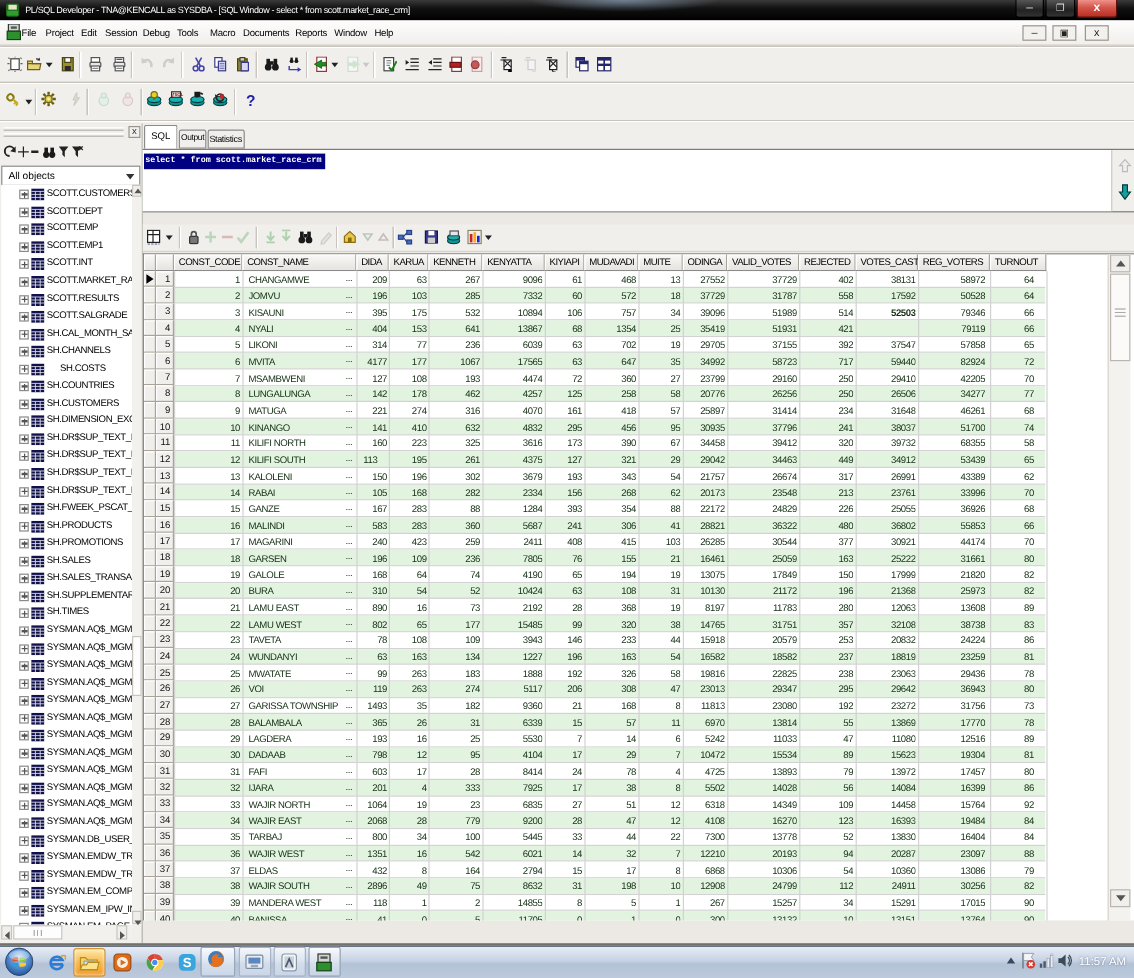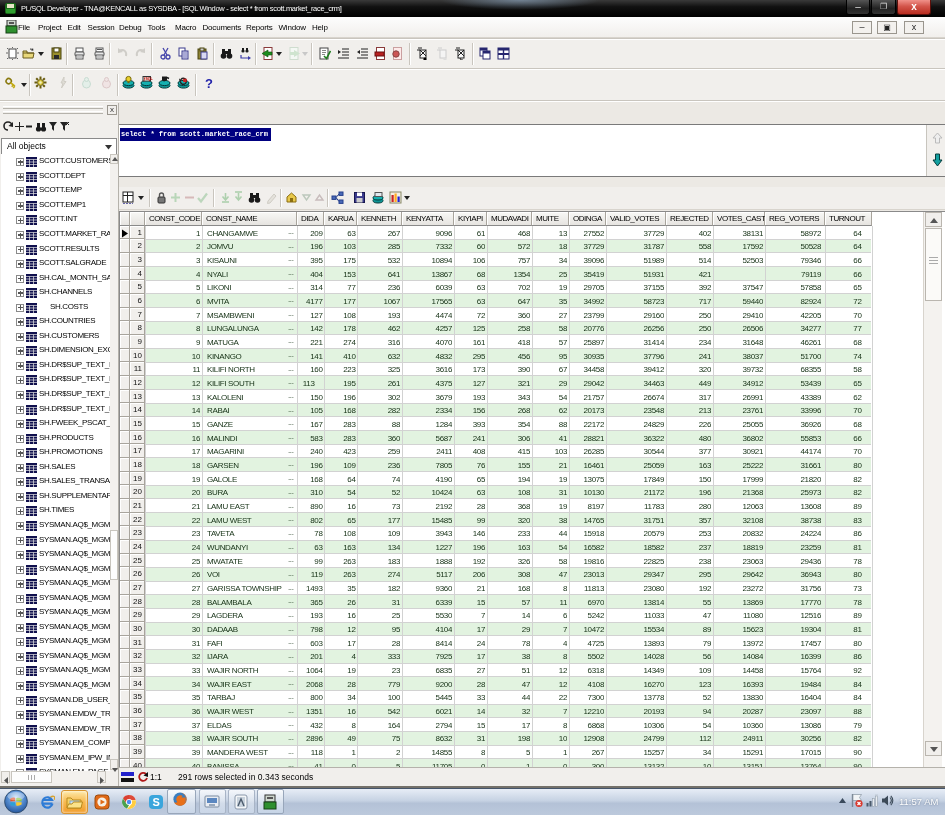--- a/index.html
+++ b/index.html
@@ -1022,20 +1022,25 @@
             <path d="M2 5.5 L6 2 L6 9 Z" fill="#555"></path>
           </svg></div>
         <div class="abs" style="left:10px;top:0;width:41px;height:12px;background:#fdfdfd;border:1px solid #c8c5be;">
           <div style="margin:3px auto;width:7px;height:5px;border-left:1px solid #aaa;border-right:1px solid #aaa;background:linear-gradient(90deg,transparent 2px,#aaa 2px,#aaa 3px,transparent 3px);"></div>
         </div>
         <div class="abs" style="left:96px;top:0;width:9px;height:12px;background:#f1efec;border:1px solid #c8c5be;"><svg width="8" height="11" viewBox="0 0 8 11">
             <path d="M6 5.5 L2 2 L2 9 Z" fill="#555"></path>
           </svg></div>
       </div>
     </div>
+    <div class="abs" style="left:119px;top:103px;width:826px;height:21px;background:#f1efec;">
+      <div class="abs" style="left:1px;top:1px;width:28px;height:20px;background:#fff;border:1px solid #8a8a8a;border-bottom:none;border-radius:2px 2px 0 0;font-size:8px;color:#000;text-align:center;line-height:18px;">SQL</div>
+      <div class="abs" style="left:30px;top:5px;width:23px;height:16px;background:#f1efec;border:1px solid #8a8a8a;border-radius:2px 2px 0 0;font-size:7px;letter-spacing:-0.3px;color:#000;text-align:center;line-height:14px;overflow:hidden;">Output</div>
+      <div class="abs" style="left:53.5px;top:5px;width:31px;height:16px;background:#f1efec;border:1px solid #8a8a8a;border-radius:2px 2px 0 0;font-size:7.5px;letter-spacing:-0.3px;color:#000;text-align:center;line-height:14px;">Statistics</div>
+    </div>
     <div class="abs" style="left:119px;top:124px;width:826px;height:53px;background:#f1efec;border-top:1px solid #7a7a7a;border-bottom:1px solid #7a7a7a;">
       <div class="abs" style="left:0;top:0;width:808px;height:51px;background:#fff;border-right:1px solid #c8c5be;"></div>
       <div class="abs" style="left:1px;top:3px;width:151px;height:13px;background:#000080;"></div>
       <span class="abs" style="left:2px;top:5px;font-family:'Liberation Mono',monospace;font-size:7px;font-weight:bold;color:#fff;white-space:pre;">select * from scott.market_race_crm</span>
       <svg class="abs" style="left:812px;top:7px" width="13" height="13" viewBox="0 0 13 13">
         <path d="M6.5 1 L11 6 L8.5 6 L8.5 11 L4.5 11 L4.5 6 L2 6 Z" fill="#eee" stroke="#bbb"></path>
       </svg>
       <svg class="abs" style="left:812px;top:28px" width="13" height="14" viewBox="0 0 13 14">
         <path d="M6.5 13 L11 7 L8.5 7 L8.5 1 L4.5 1 L4.5 7 L2 7 Z" fill="#12a0a0" stroke="#063c3c"></path>
       </svg>
@@ -1208,21 +1213,21 @@
         <span class="num" style="left:178px;width:24.5px;">395</span>
         <span class="num" style="left:205px;width:30.5px;">175</span>
         <span class="num" style="left:238px;width:42px;">532</span>
         <span class="num" style="left:283px;width:49px;">10894</span>
         <span class="num" style="left:335px;width:30px;">106</span>
         <span class="num" style="left:368px;width:42px;">757</span>
         <span class="num" style="left:413px;width:34px;">34</span>
         <span class="num" style="left:450px;width:34px;">39096</span>
         <span class="num" style="left:487px;width:57px;">51989</span>
         <span class="num" style="left:547px;width:44px;">514</span>
-        <span class="num" style="left:594px;width:49px;">52503</span>
+        <span class="num" style="left:594px;width:49px;font-weight:bold;">52503</span>
         <span class="num" style="left:646px;width:55px;">79346</span>
         <span class="num" style="left:706px;width:35.5px;">66</span>
       </div>
       <div class="gr gg" style="top:55.03px;">
         <div class="mk"></div>
         <div class="rn">4</div>
         <span class="num" style="left:26px;width:54px;">4</span>
         <span style="left:87px;width:80px;">NYALI</span>
         <span class="dots" style="left:168px;width:10px;top:-1px;">...</span>
         <span class="num" style="left:178px;width:24.5px;">404</span>
@@ -1979,30 +1984,20 @@
         <div class="abs" style="left:1px;top:0;width:17px;height:15px;background:#f1efec;border:1px solid #bab6af;text-align:center;"><svg width="10" height="12" viewBox="0 0 10 12">
             <path d="M5 3 L9 8 L1 8 Z" fill="#555"></path>
           </svg></div>
         <div class="abs" style="left:1px;top:16px;width:17px;height:73px;background:#fbfaf8;border:1px solid #bab6af;">
           <div style="margin:28px auto 0;width:9px;height:7px;border-top:1px solid #aaa;border-bottom:1px solid #aaa;background:linear-gradient(transparent 2px,#aaa 2px,#aaa 3px,transparent 3px);"></div>
         </div>
         <div class="abs" style="left:1px;top:529px;width:17px;height:15px;background:#f1efec;border:1px solid #bab6af;text-align:center;"><svg width="10" height="13" viewBox="0 0 10 13">
             <path d="M5 9 L9 4 L1 4 Z" fill="#555"></path>
           </svg></div>
       </div>
-    </div>
-    <div class="abs" style="left:119px;top:767px;width:826px;height:19px;background:#f1efec;border-top:1px solid #b5b2ab;">
-      <div class="abs" style="left:2px;top:4px;width:13px;height:4px;background:#2222cc;"></div>
-      <div class="abs" style="left:2px;top:10px;width:13px;height:4px;background:#111;"></div>
-      <svg class="abs" style="left:18px;top:3px" width="12" height="12" viewBox="0 0 12 12">
-        <path d="M9 3 A4 4 0 1 0 10 7" stroke="#b01818" stroke-width="1.8" fill="none"></path>
-        <path d="M11 1 L11 6 L6.5 4.5 Z" fill="#111"></path>
-      </svg>
-      <span class="abs" style="left:31px;top:4px;font-size:8.5px;color:#000;">1:1</span>
-      <span class="abs" style="left:59px;top:4px;font-size:8.5px;color:#000;">291 rows selected in 0.343 seconds</span>
     </div>
     <div class="abs" style="left:0;top:786px;width:945px;height:2px;background:#74716a;"></div>
     <div class="abs" style="left:0;top:788px;width:945px;height:27px;background:linear-gradient(#e7edf6,#c6d2e3 45%,#b4c2d7 55%,#bcc9dc);border-top:1px solid #45556b;"></div>
     <svg class="abs" style="left:4px;top:789px" width="24" height="25" viewBox="0 0 24 25">
 <defs>
         <radialGradient id="orb" cx="50%" cy="35%" r="70%">
           <stop offset="0%" stop-color="#cfe3f7"></stop>
           <stop offset="45%" stop-color="#5b93d6"></stop>
           <stop offset="100%" stop-color="#1d4d94"></stop>
         </radialGradient>

